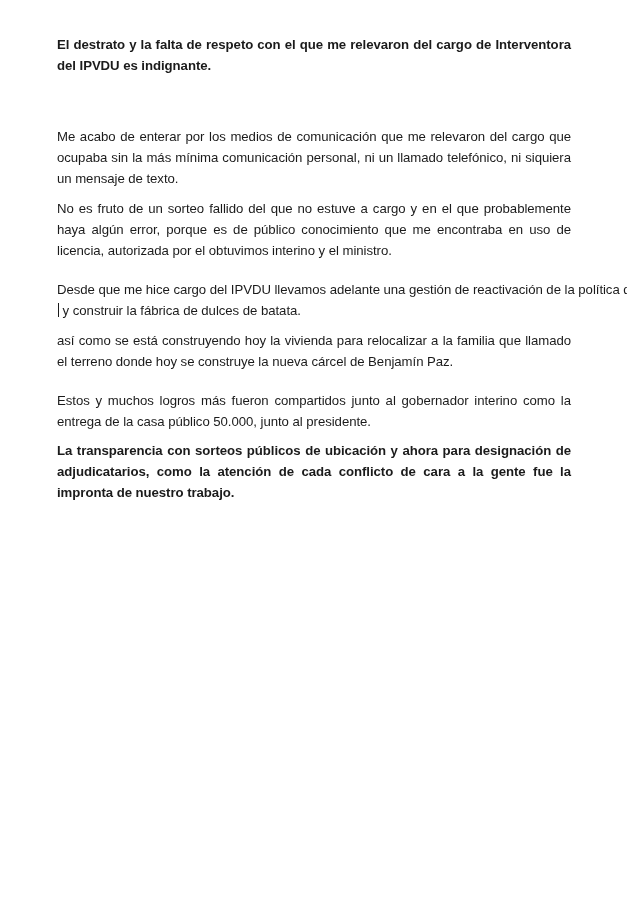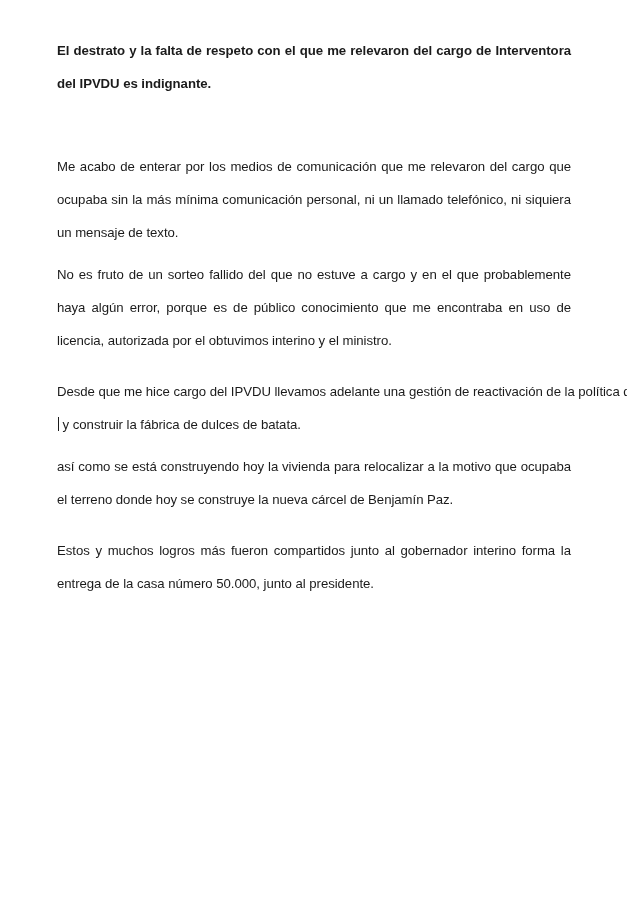--- a/index.html
+++ b/index.html
@@ -23,21 +23,21 @@
     left: 57px;
     top: 34px;
     width: 514px;
   }
   .para {
     margin: 0;
     text-align: justify;
     text-justify: inter-word;
     color: #1b1b1b;
     font-size: 13.2px;
-    line-height: 33px;
+    line-height: 21px;
     letter-spacing: -0.05px;
     -webkit-font-smoothing: antialiased;
   }
   .para.bold {
     font-weight: bold;
   }
   
   .gap-heading { height: 50px; }
   .gap-normal  { height: 9px; }
   .gap-large   { height: 46px; }
@@ -73,30 +73,31 @@
 
     <div class="gap-normal"></div>
 
 
     <div class="gap-normal"></div>
 
     <p class="para"><span class="nowrap-sp">Desde que me hice cargo del IPVDU llevamos adelante una gestión de reactivación de la política de vivienda , terminando y entregando 1.500 casas, en san Andrés, Lomas de Tafí , Yerba Buena , Trancas, Manantial Sur, continuamos con las obras  PROMEBA, obtuvimos el financiamiento del programa reconstruir para terminar por fin Manantial Sur, las obras del programa PROMAT que permitieron construir en tiempo récord las 9 casas que se necesitaban para relocalizar a las familias de Simoca</span><span class="caret"></span><span> y construir la fábrica de dulces de batata.</span></p>
 
     <div class="gap-normal"></div>
 
-    <p class="para">así como se está construyendo hoy la vivienda para relocalizar a la motivo que ocupaba el terreno donde hoy se construye la nueva cárcel de Benjamín Paz.</p>
+    <p class="para">así como se está construyendo hoy la vivienda para relocalizar a la familia que llamado el terreno donde hoy se construye la nueva cárcel de Benjamín Paz.</p>
 
     <div class="gap-normal"></div>
 
 
     <div class="gap-normal"></div>
 
-    <p class="para">Estos y muchos logros más fueron compartidos junto al gobernador interino forma la entrega de la casa número 50.000, junto al presidente.</p>
+    <p class="para">Estos y muchos logros más fueron compartidos junto al gobernador interino como la entrega de la casa público 50.000, junto al presidente.</p>
 
     <div class="gap-small"></div>
 
+    <p class="para bold">La transparencia con sorteos públicos de ubicación y ahora para designación de adjudicatarios, como la atención de cada conflicto de cara a la gente fue la impronta de nuestro trabajo.</p>
 
     <div class="gap-large"></div>
 
 
   </div>
 
 </div>
 
 </body></html>

